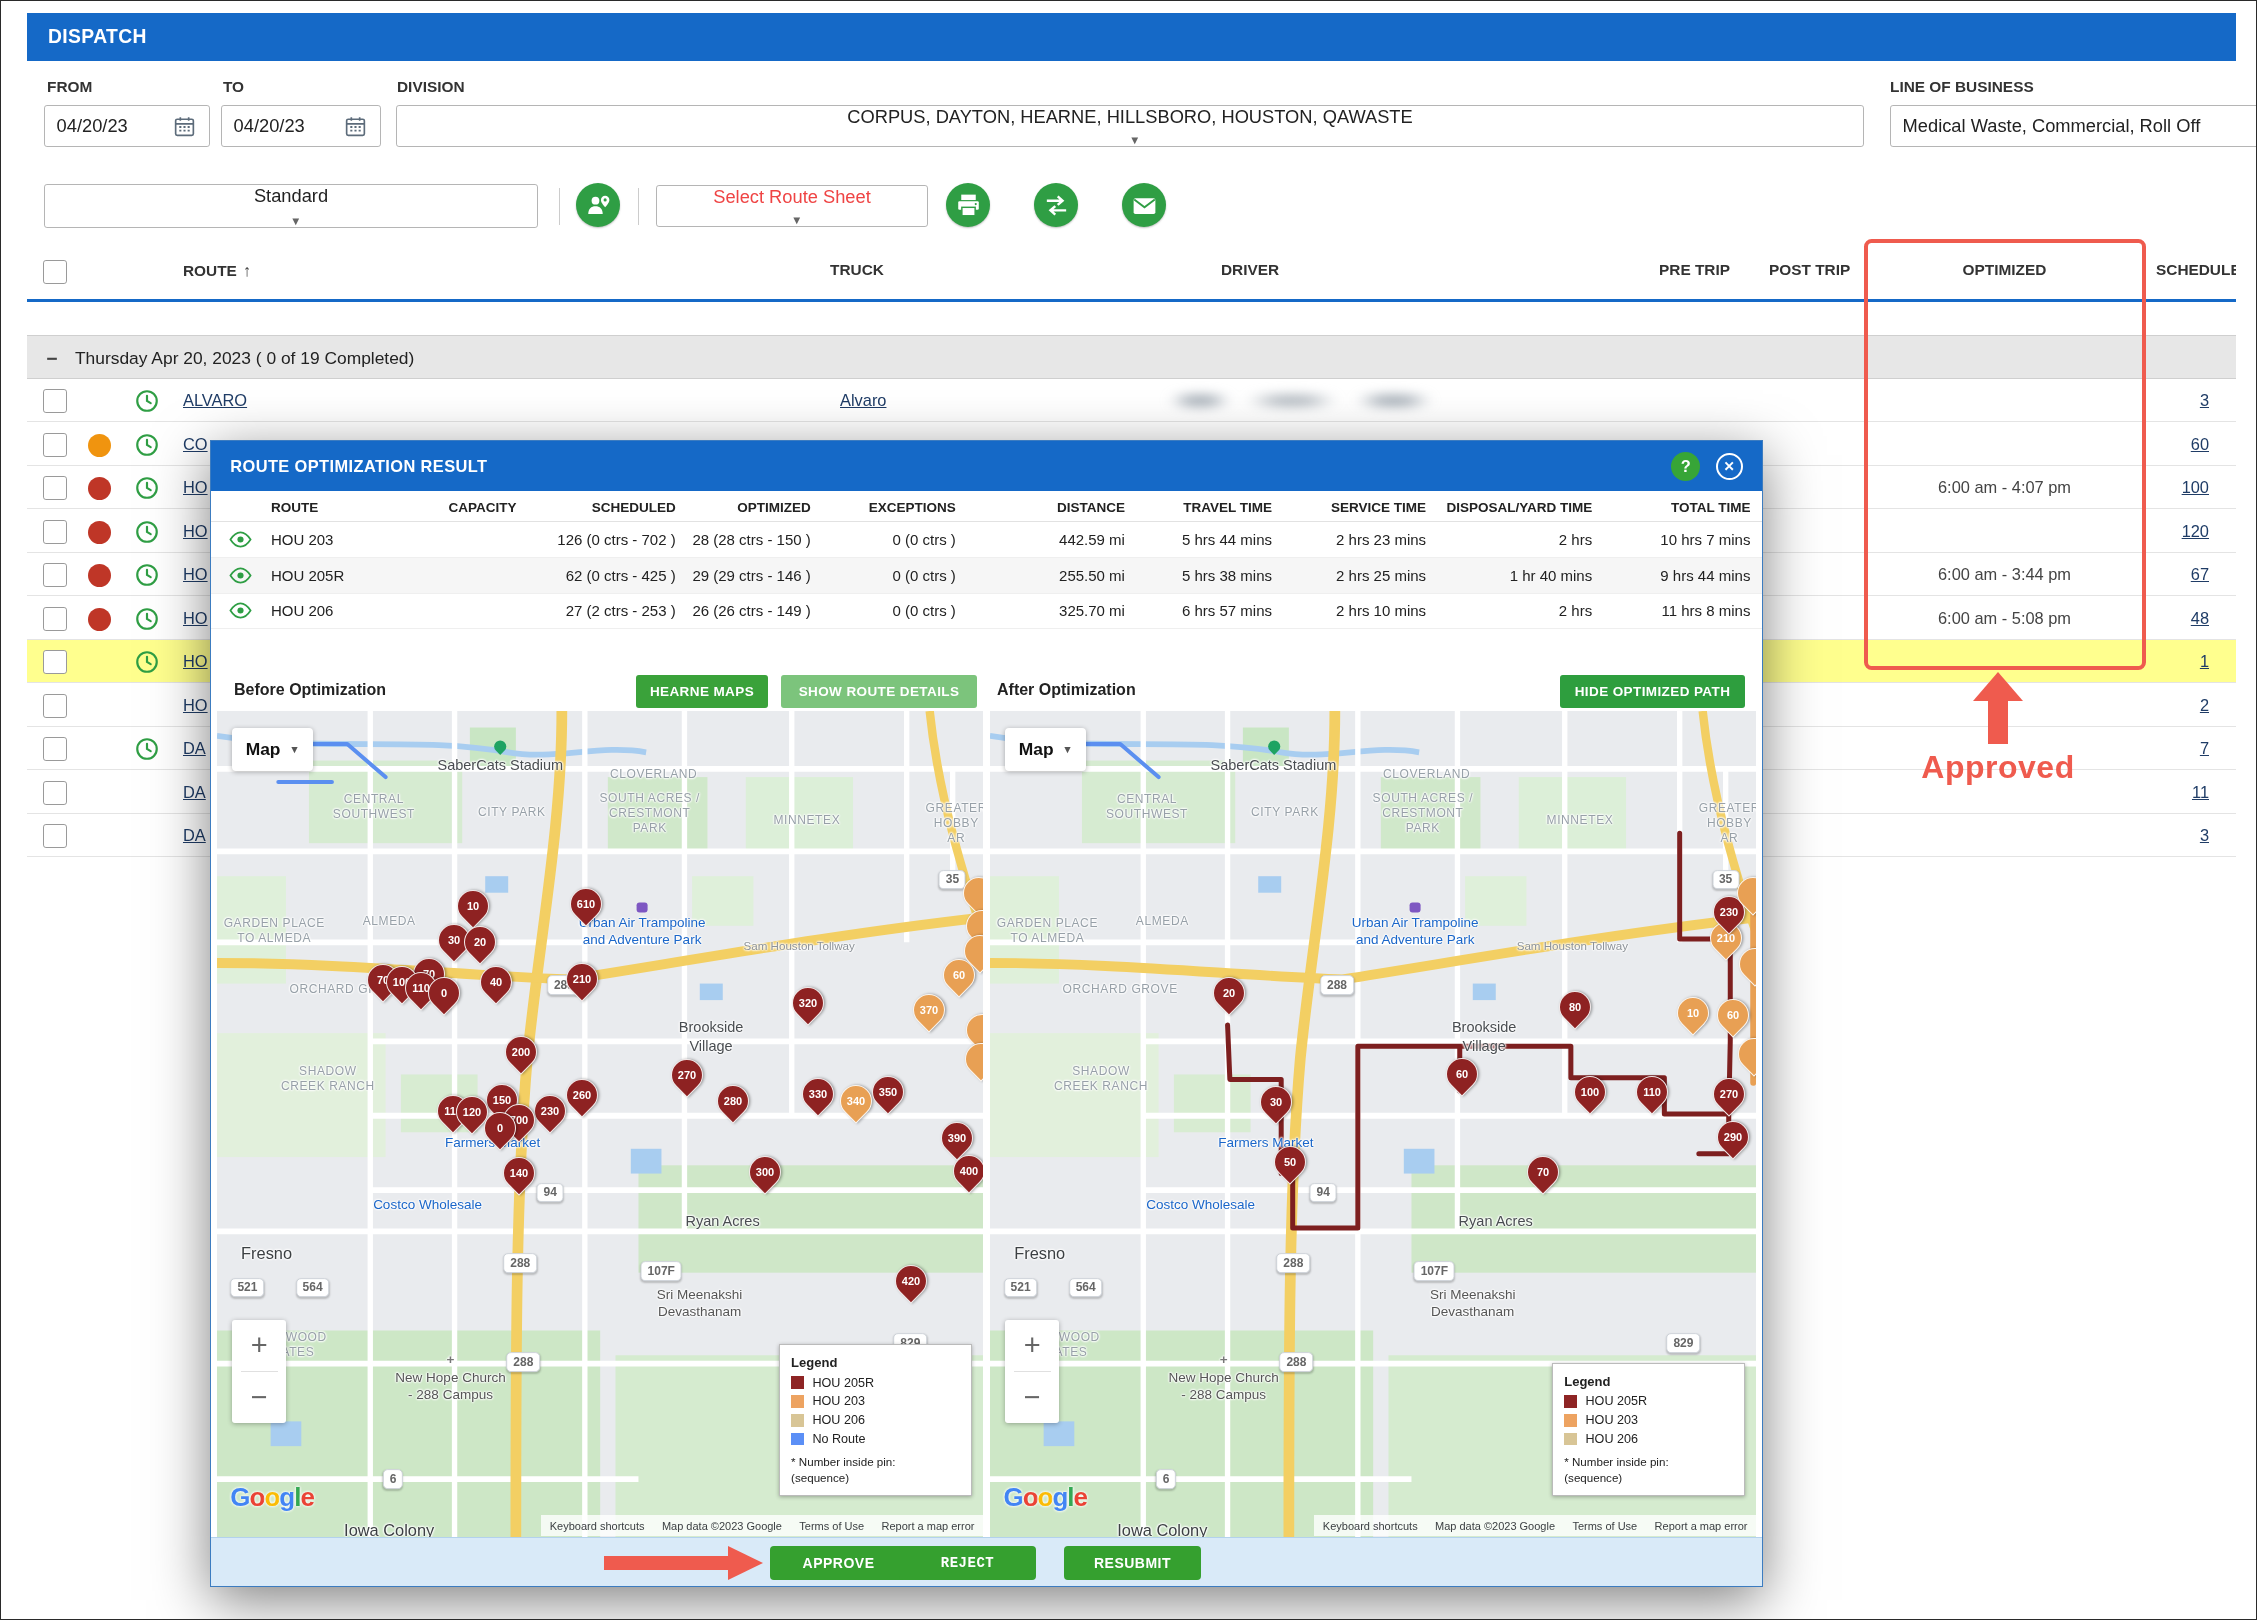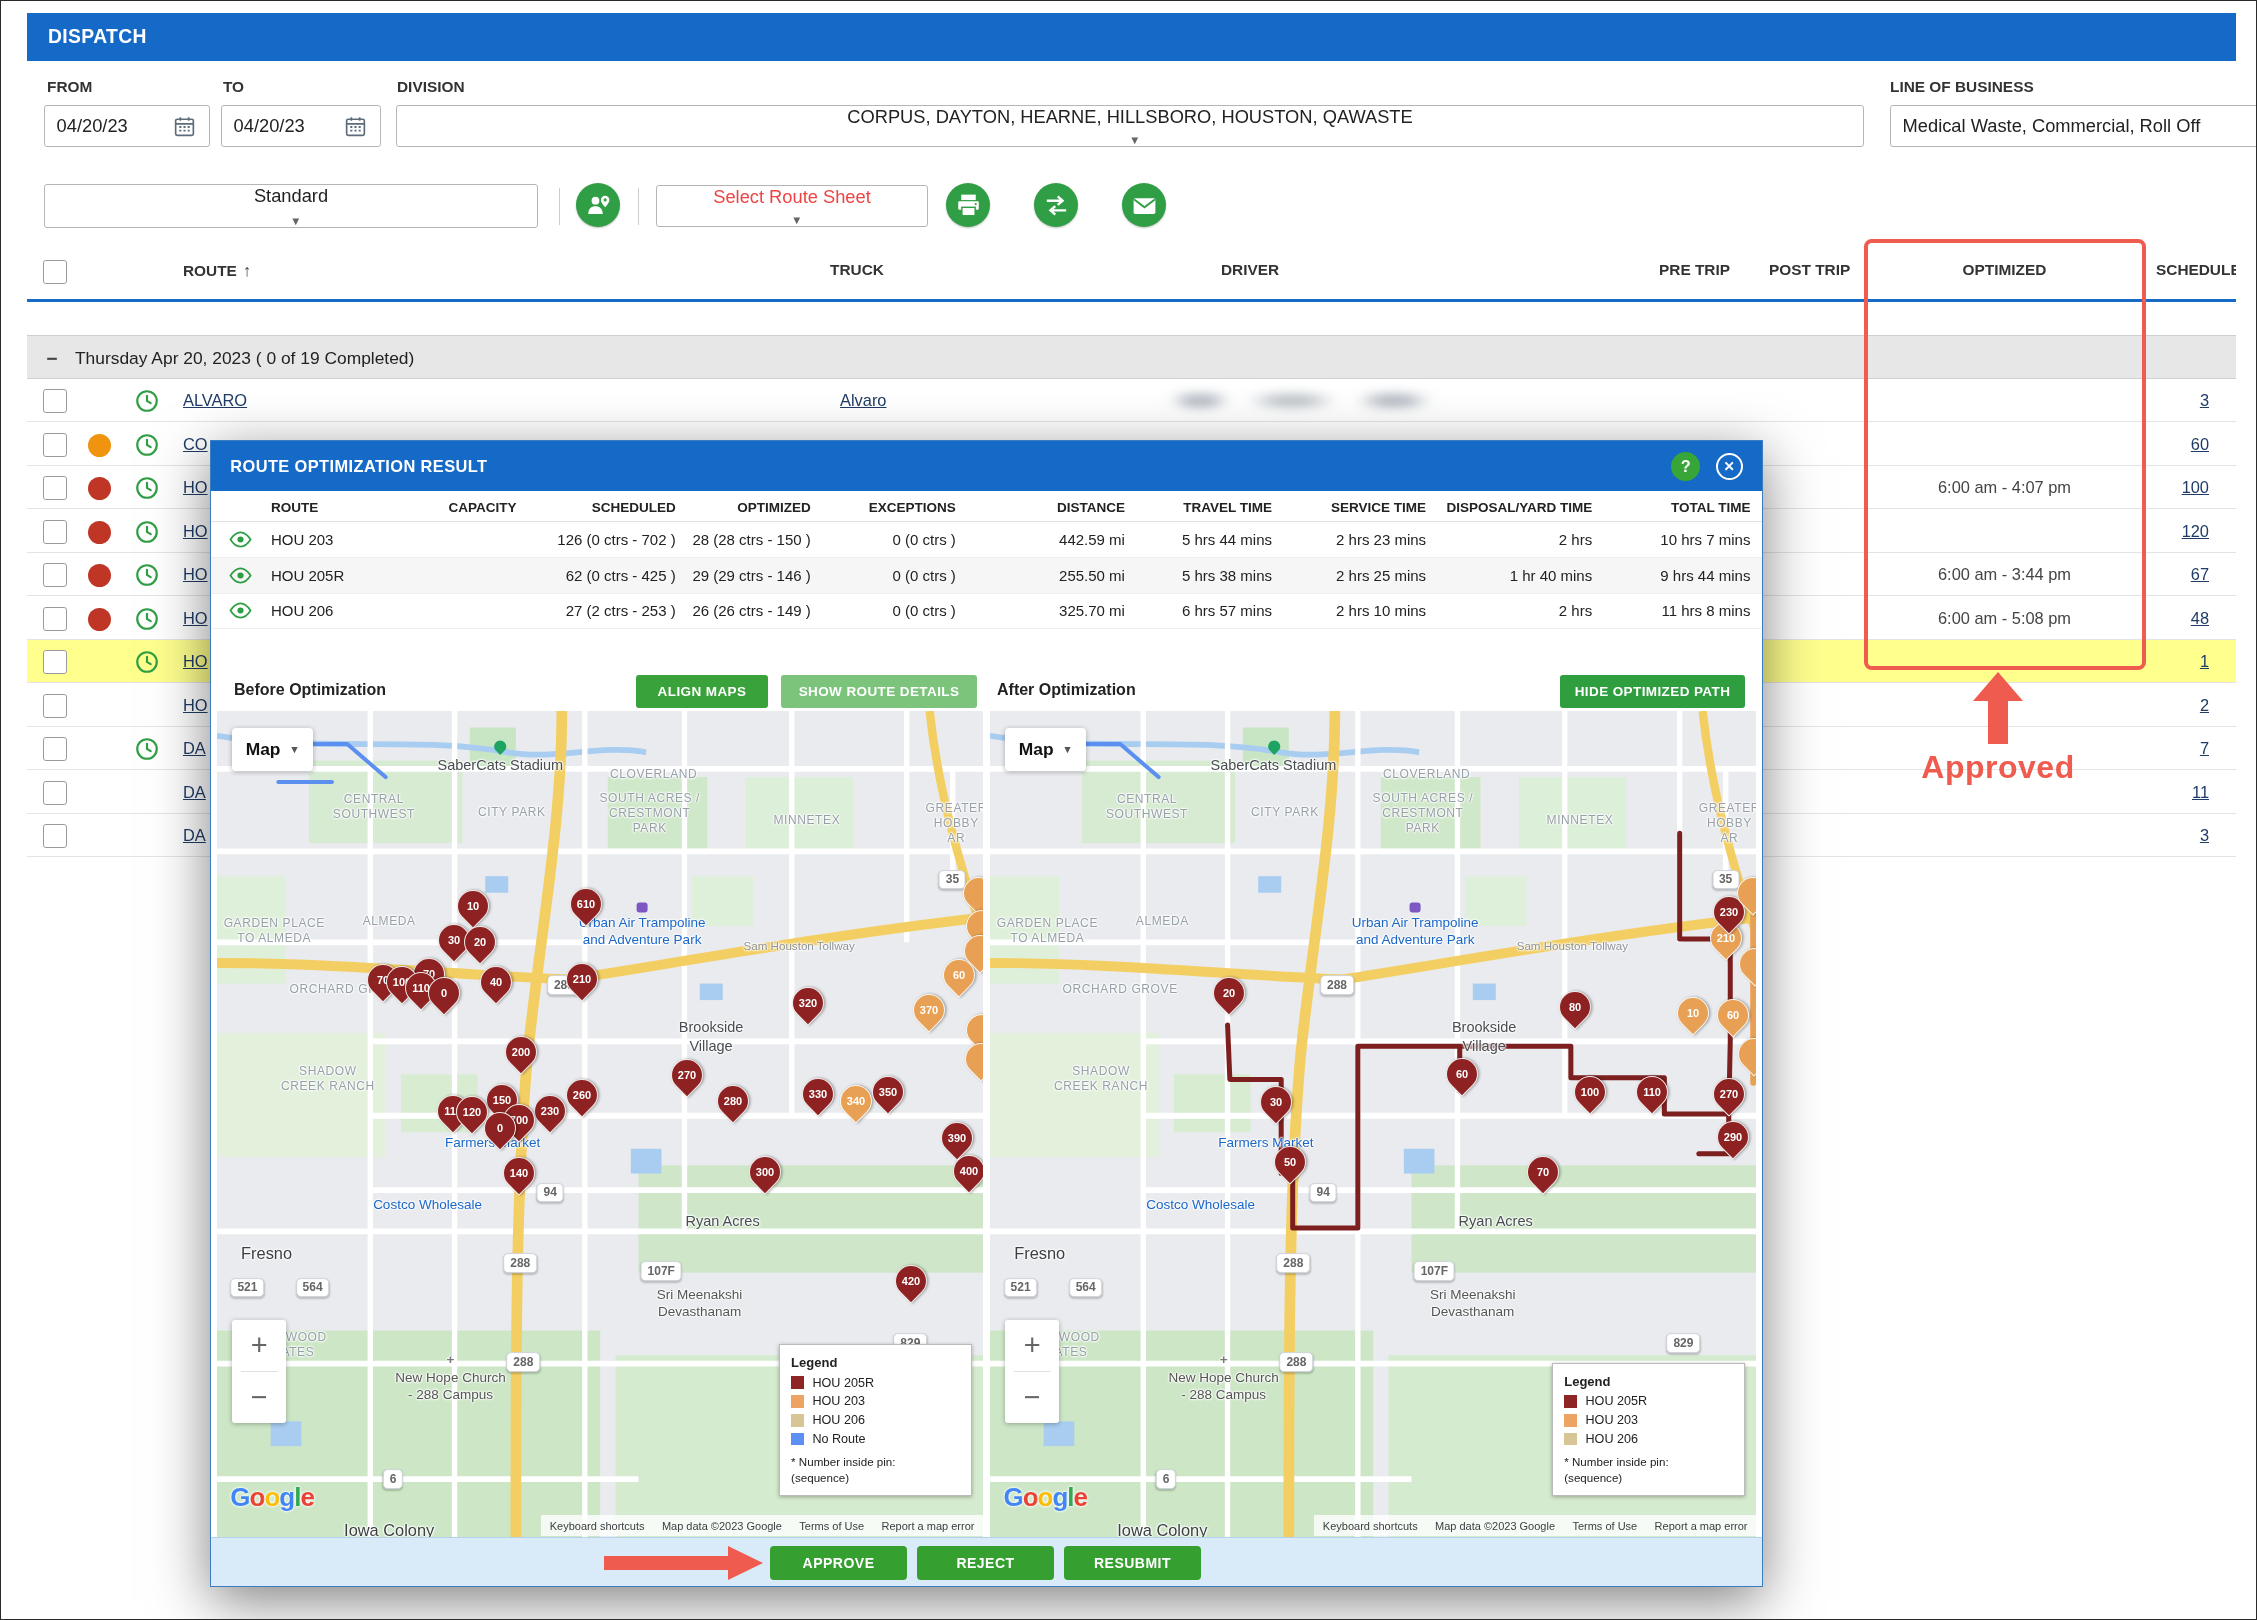--- a/index.html
+++ b/index.html
@@ -130,21 +130,21 @@
   .lsq{width:12.6px;height:12.6px;flex:none;}
   .m-legend-note{margin-top:8px;font-size:11.6px;line-height:1.35;white-space:pre-line;}
   .m-attr{position:absolute;left:0;right:0;bottom:0;height:23px;display:flex;justify-content:flex-end;align-items:center;
     font-size:11px;color:#3c4043;z-index:5;}
   .m-attr span{background:rgba(255,255,255,.78);padding:4.8px 8.7px;white-space:nowrap;}
 
   .modal-actions{position:absolute;left:0;bottom:0;width:100%;height:49px;background:#d9eaf8;border-top:1px solid #b3d2ec;box-sizing:border-box;}
   .gbtn{position:absolute;top:7.7px;height:34px;width:137px;background:#35a02f;color:#fff;font-weight:bold;font-size:14px;
     border:none;border-radius:3.9px;letter-spacing:0.5px;font-family:"Liberation Sans",sans-serif;}
   .gbtn.approve{left:559px;}
-  .gbtn.reject{left:706px;}
+  .gbtn.reject{left:688px;font-family:Liberation Mono, monospace;}
   .gbtn.resubmit{left:853px;}
   .arrow-h{position:absolute;left:393px;top:18.3px;width:124px;height:13.5px;background:#ef5b4e;}
   .arrow-h-head{position:absolute;left:517px;top:7.7px;width:0;height:0;border-left:35px solid #ef5b4e;
     border-top:17.4px solid transparent;border-bottom:17.4px solid transparent;}
 </style>
 </head>
 <body>
 
 <div class="screen">
 
@@ -453,21 +453,21 @@
               <td>2 hrs 10 mins</td>
               <td>2 hrs</td>
               <td>11 hrs 8 mins</td>
             </tr>
           </tbody>
       </table>
     </div>
 
     <div class="sections">
       <span class="sec-label" style="left:23px">Before Optimization</span>
-      <button class="mbtn align">ALIGN MAPS</button>
+      <button class="mbtn align">HEARNE MAPS</button>
       <button class="mbtn showrd">SHOW ROUTE DETAILS</button>
       <span class="sec-label" style="left:786px">After Optimization</span>
       <button class="mbtn hideop">HIDE OPTIMIZED PATH</button>
     </div>
 
     <div class="maps">
       <div class="map" id="map-before">
           <svg class="m-base" viewBox="0 0 100 100" preserveAspectRatio="none">
     <rect x="0" y="0" width="100" height="100" fill="#e9ebee"></rect>
     <rect x="12" y="6" width="20" height="10" fill="#d6ebd1"></rect>

